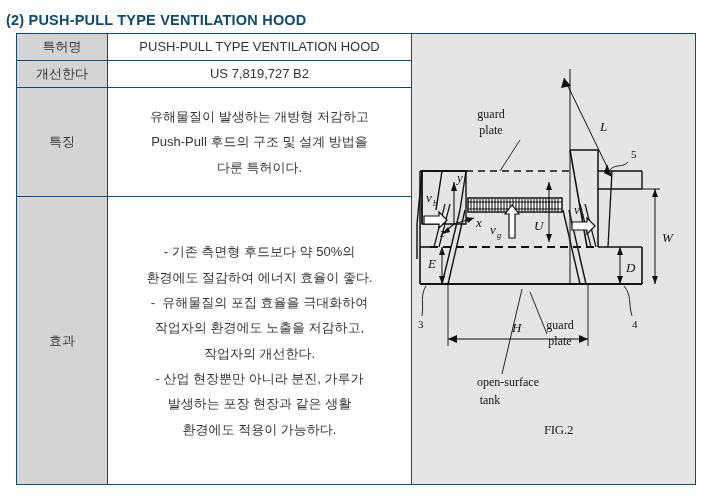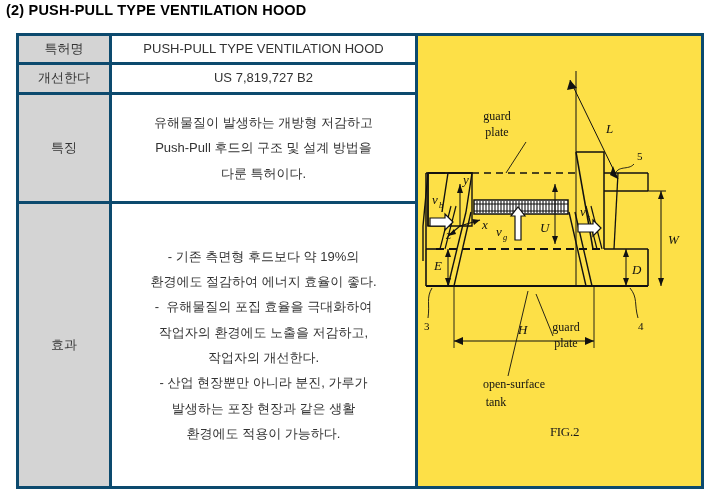--- a/index.html
+++ b/index.html
@@ -12,40 +12,40 @@
     height: 502px;
     position: relative;
     font-family: "Liberation Sans", sans-serif;
     overflow: hidden;
   }
 
   
   #page-heading {
     position: absolute;
     left: 6px;
-    top: 2px;
+    top: 12px;
     font-size: 14.5px;
     font-weight: bold;
-    color: #000000;
+    color: #0c4a6e;
     letter-spacing: 0.2px;
     white-space: nowrap;
   }
 
   
   #patent-table {
     position: absolute;
     left: 16px;
     top: 33px;
     width: 676px;
     height: 452px;
     border-collapse: collapse;
     table-layout: fixed;
   }
   #patent-table td {
-    border: 3px solid #0c4a6e;
+    border: 1px solid #0c4a6e;
     padding: 0;
     vertical-align: middle;
     font-size: 13px;
     color: #333333;
   }
   td.label-cell {
     width: 90px;
     background: #d4d4d4;
     text-align: center;
     color: #2b2b2b;
@@ -60,21 +60,21 @@
     line-height: 1.95;
   }
   td.value-cell.single {
     line-height: 1.4;
     padding-top: 4px;
     padding-bottom: 4px;
   }
   td.figure-cell {
     width: 283px;
     vertical-align: top;
-    background: #fde047;
+    background: #e5e5e5;
   }
   .para {
     margin: 0;
     white-space: pre-wrap;
   }
 
   
   .figure-wrap {
     position: relative;
     width: 100%;
@@ -325,21 +325,21 @@
       <td class="value-cell">
         <div class="para">유해물질이 발생하는 개방형 저감하고</div>
         <div class="para">Push-Pull 후드의 구조 및 설계 방법을</div>
         <div class="para">다룬 특허이다.</div>
       </td>
     </tr>
 
     <tr>
       <td class="label-cell">효과</td>
       <td class="value-cell">
-        <div class="para">- 기존 측면형 후드보다 약 19%의</div>
+        <div class="para">- 기존 측면형 후드보다 약 50%의</div>
         <div class="para">환경에도 절감하여 에너지 효율이 좋다.</div>
         <div class="para">-  유해물질의 포집 효율을 극대화하여</div>
         <div class="para">작업자의 환경에도 노출을 저감하고,</div>
         <div class="para">작업자의 개선한다.</div>
         <div class="para">- 산업 현장뿐만 아니라 분진, 가루가</div>
         <div class="para">발생하는 포장 현장과 같은 생활</div>
         <div class="para">환경에도 적용이 가능하다.</div>
       </td>
     </tr>
   </tbody>

